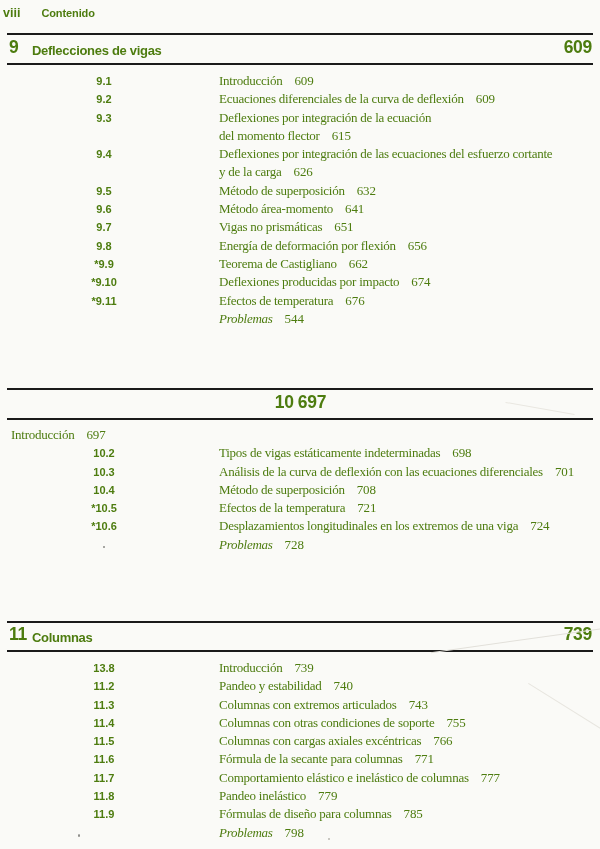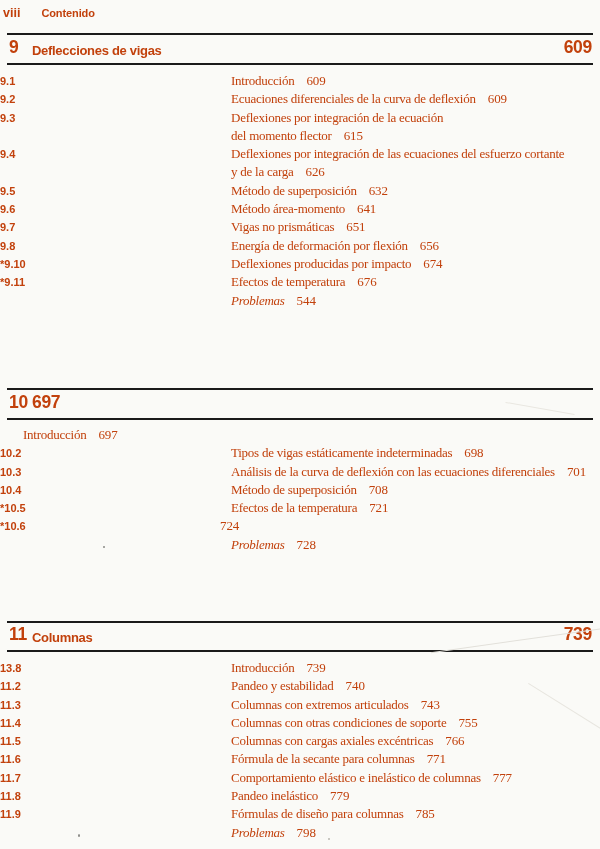--- a/index.html
+++ b/index.html
@@ -1,43 +1,43 @@
 <!DOCTYPE html>
 <html><head>
 <meta charset="utf-8">
 <style>
   html,body{margin:0;padding:0;}
   body{width:600px;height:849px;background:#f3f2ee;font-family:"Liberation Sans","DejaVu Sans",sans-serif;}
-  .page{position:relative;width:600px;height:849px;background:#fafaf7;overflow:hidden;color:#c2410c;}
+  .page{position:relative;width:600px;height:849px;background:#fafaf7;overflow:hidden;color:#4d7c0f;}
 
   
   .hdr{position:absolute;top:6px;left:3px;display:flex;align-items:baseline;}
   .hdr .folio{font-weight:bold;font-size:12.5px;letter-spacing:0;}
   .hdr .htitle{font-weight:bold;font-size:11px;margin-left:21px;letter-spacing:-0.1px;}
 
   
   .ch-head{position:absolute;left:7px;right:7px;box-sizing:border-box;
            border-top:2.5px solid #1a1a1a;border-bottom:2.5px solid #1a1a1a;
            display:flex;align-items:flex-end;padding:0 1px 5px 2px;}
   .ch-num{font-weight:bold;font-size:17.5px;letter-spacing:-0.3px;flex:0 0 23px;}
   .ch-title{font-weight:bold;font-size:13px;letter-spacing:-0.3px;flex:1;}
   .ch-page{font-weight:bold;font-size:17.5px;letter-spacing:-0.3px;text-align:right;}
 
   .c0 .ch-head{top:33px;height:32px;}
   .c0 .toc-list{top:72px;}
-  .c1 .ch-head{top:388px;height:32px;}
+  .c1 .ch-head{top:388px;height:32px;justify-content:center;}
   .c1 .toc-list{top:426px;}
   .c2 .ch-head{top:621px;height:31px;}
   .c2 .toc-list{top:659px;}
 
   
   .toc-list{position:absolute;left:0;right:0;}
   .toc-row{display:flex;align-items:baseline;line-height:18.3px;white-space:nowrap;}
-  .sec-num{flex:0 0 208px;text-align:left;font-weight:bold;font-size:11px;letter-spacing:0;}
-  .sec-title{margin-left:23px;font-family:"Liberation Serif","DejaVu Serif",serif;
+  .sec-num{flex:0 0 208px;text-align:center;font-weight:bold;font-size:11px;letter-spacing:0;}
+  .sec-title{margin-left:11px;font-family:"Liberation Serif","DejaVu Serif",serif;
              font-size:13px;letter-spacing:-0.25px;}
   .sec-page{margin-left:12px;font-family:"Liberation Serif","DejaVu Serif",serif;
             font-size:13px;letter-spacing:-0.1px;}
   .toc-row.problems .sec-title{font-style:italic;}
 
   
   .artifact{position:absolute;height:1px;background:#e2e0da;pointer-events:none;}
   .a1{top:640px;left:430px;width:175px;transform:rotate(-8deg);}
   .a2{top:712px;left:520px;width:110px;transform:rotate(32deg);background:#e7e5df;}
   .a3{top:408px;left:505px;width:70px;transform:rotate(10deg);background:#e9e7e1;}
@@ -117,20 +117,25 @@
     <span class="sec-title">Vigas no prismáticas</span>
     <span class="sec-page">651</span>
   </div>
 
   <div class="toc-row">
     <span class="sec-num">9.8</span>
     <span class="sec-title">Energía de deformación por flexión</span>
     <span class="sec-page">656</span>
   </div>
 
+  <div class="toc-row">
+    <span class="sec-num">*9.9</span>
+    <span class="sec-title">Teorema de Castigliano</span>
+    <span class="sec-page">662</span>
+  </div>
 
   <div class="toc-row">
     <span class="sec-num">*9.10</span>
     <span class="sec-title">Deflexiones producidas por impacto</span>
     <span class="sec-page">674</span>
   </div>
 
   <div class="toc-row">
     <span class="sec-num">*9.11</span>
     <span class="sec-title">Efectos de temperatura</span>
@@ -175,20 +180,21 @@
   </div>
 
   <div class="toc-row">
     <span class="sec-num">*10.5</span>
     <span class="sec-title">Efectos de la temperatura</span>
     <span class="sec-page">721</span>
   </div>
 
   <div class="toc-row">
     <span class="sec-num">*10.6</span>
+    <span class="sec-title">Desplazamientos longitudinales en los extremos de una viga</span>
     <span class="sec-page">724</span>
   </div>
 
   <div class="toc-row problems">
     <span class="sec-num"></span>
     <span class="sec-title">Problemas</span>
     <span class="sec-page">728</span>
   </div>
 </div>
   </div>

